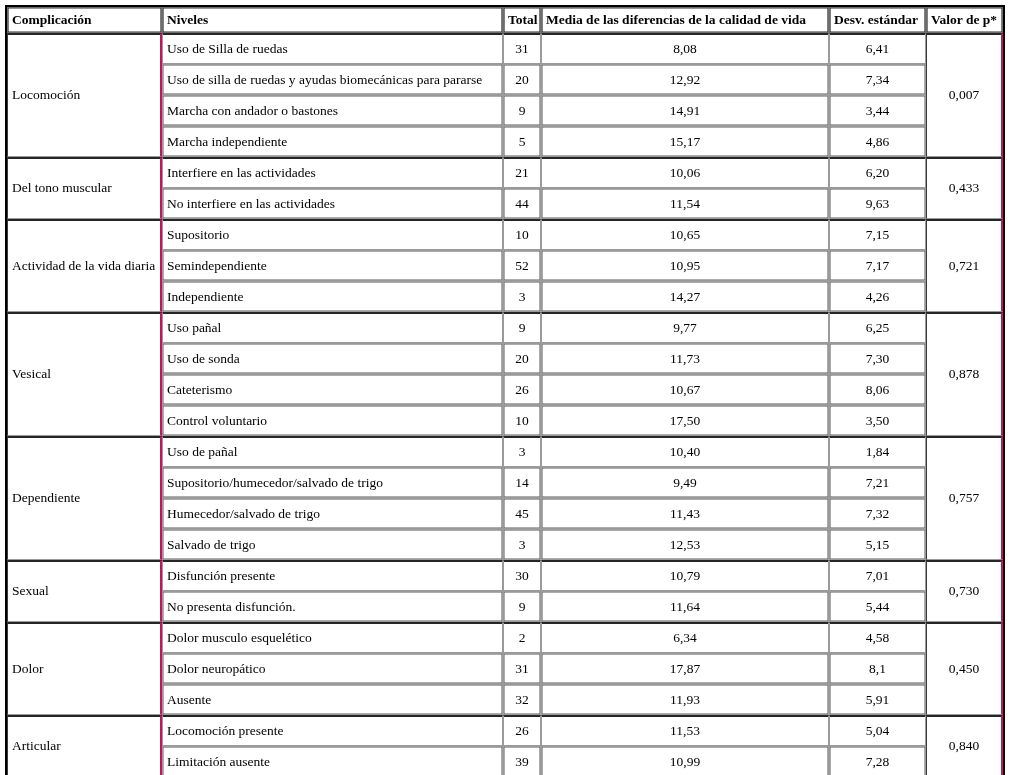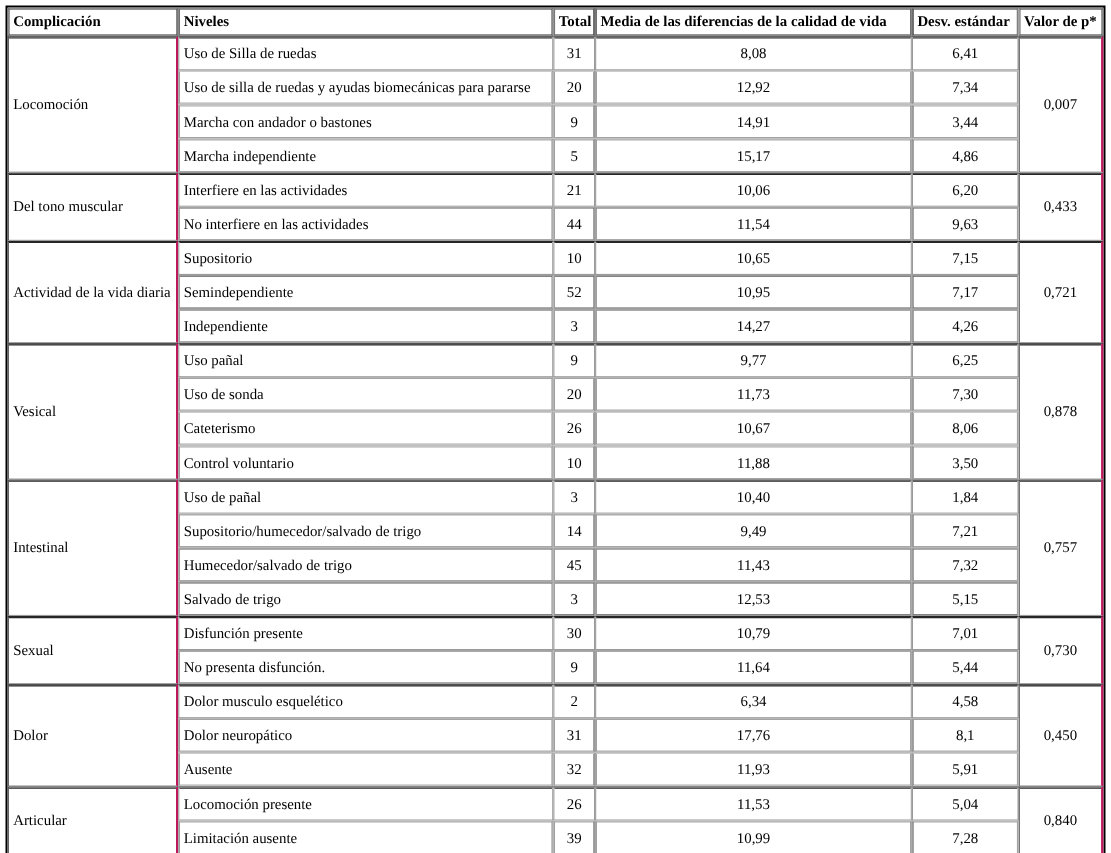--- a/index.html
+++ b/index.html
@@ -190,25 +190,25 @@
         </tr>
         <tr class="body-row">
           <td class="cell-level">Cateterismo</td>
           <td class="cell-num">26</td>
           <td class="cell-num">10,67</td>
           <td class="cell-num">8,06</td>
         </tr>
         <tr class="body-row">
           <td class="cell-level">Control voluntario</td>
           <td class="cell-num">10</td>
-          <td class="cell-num">11,88</td>
+          <td class="cell-num">17,50</td>
           <td class="cell-num">3,50</td>
         </tr>
         <tr class="body-row section-start">
-          <td class="cell-group" rowspan="4">Intestinal</td>
+          <td class="cell-group" rowspan="4">Dependiente</td>
           <td class="cell-level">Uso de pañal</td>
           <td class="cell-num">3</td>
           <td class="cell-num">10,40</td>
           <td class="cell-num">1,84</td>
           <td class="cell-pval" rowspan="4">0,757</td>
         </tr>
         <tr class="body-row">
           <td class="cell-level">Supositorio/humecedor/salvado de trigo</td>
           <td class="cell-num">14</td>
           <td class="cell-num">9,49</td>
@@ -244,21 +244,21 @@
           <td class="cell-group" rowspan="3">Dolor</td>
           <td class="cell-level">Dolor musculo esquelético</td>
           <td class="cell-num">2</td>
           <td class="cell-num">6,34</td>
           <td class="cell-num">4,58</td>
           <td class="cell-pval" rowspan="3">0,450</td>
         </tr>
         <tr class="body-row">
           <td class="cell-level">Dolor neuropático</td>
           <td class="cell-num">31</td>
-          <td class="cell-num">17,76</td>
+          <td class="cell-num">17,87</td>
           <td class="cell-num">8,1</td>
         </tr>
         <tr class="body-row">
           <td class="cell-level">Ausente</td>
           <td class="cell-num">32</td>
           <td class="cell-num">11,93</td>
           <td class="cell-num">5,91</td>
         </tr>
         <tr class="body-row section-start">
           <td class="cell-group" rowspan="2">Articular</td>

